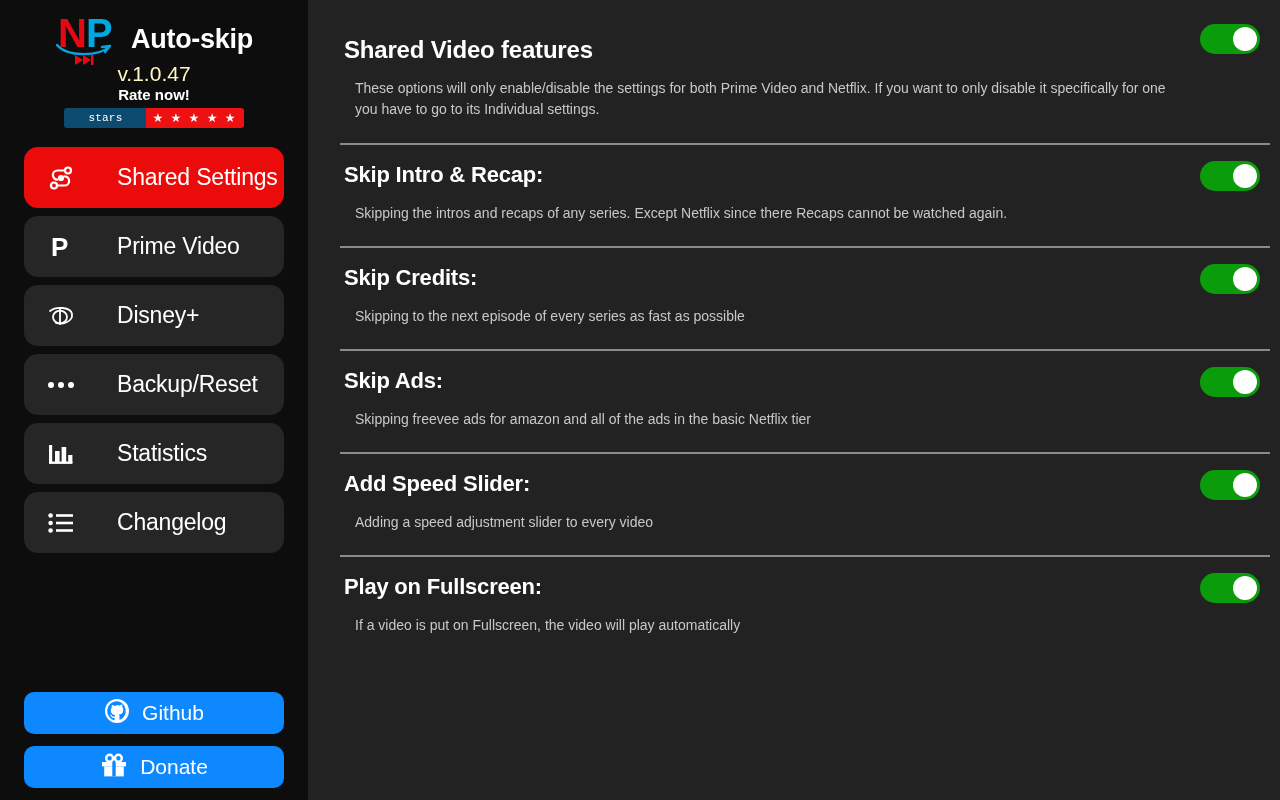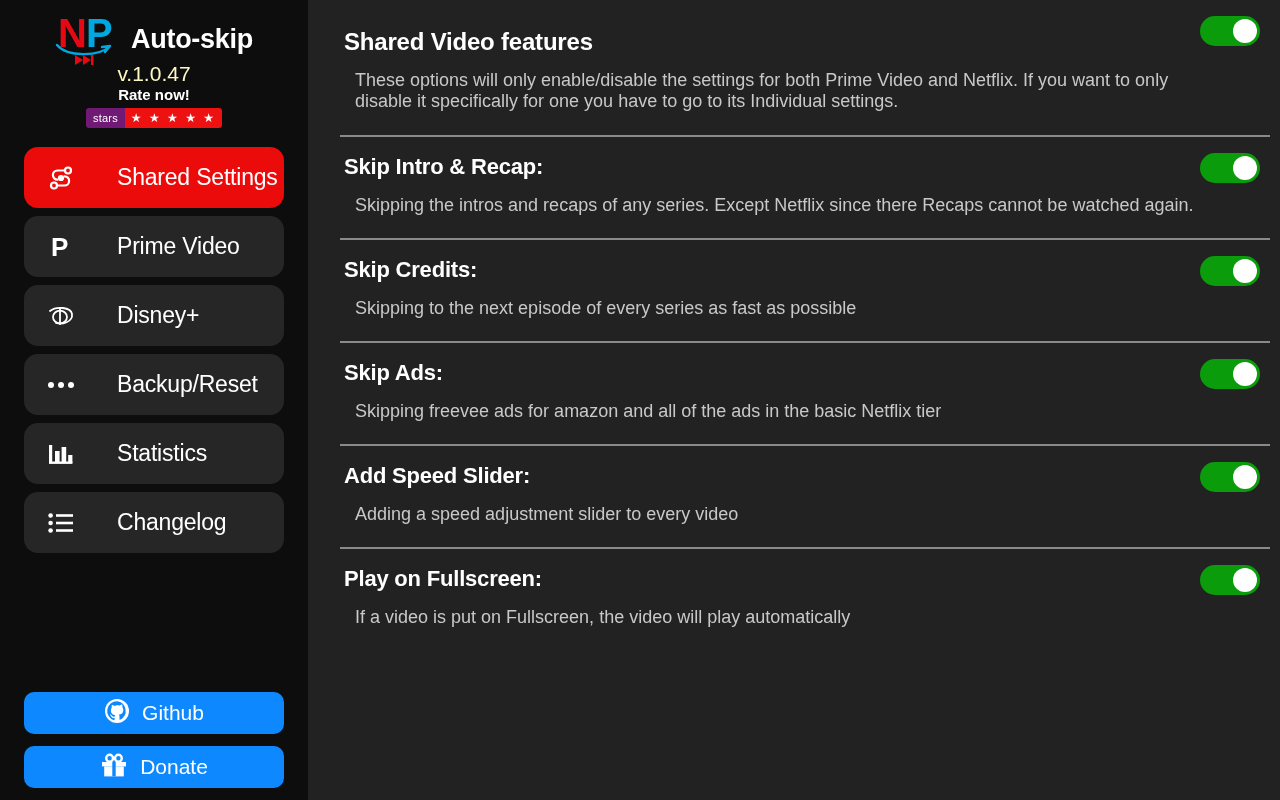--- a/index.html
+++ b/index.html
@@ -45,22 +45,22 @@
   .rate-now {
     color: #ffffff; font-size: 15px; font-weight: bold;
     margin-top: 0;
   }
   .badge {
     display: inline-flex; height: 20px; margin-top: 5px;
     border-radius: 3px; overflow: hidden;
     font-size: 11px; line-height: 20px;
   }
   .badge-left {
-    background: #701a75; color: #ffffff;
-    padding: 0 7px; font-family: Liberation Sans, sans-serif;
+    background: #0c4a6e; color: #ffffff;
+    padding: 0 24px; font-family: Liberation Mono, monospace;
     letter-spacing: 0.2px;
   }
   .badge-right {
     background: #e11; color: #ffffff;
     padding: 0 6px; letter-spacing: 2px;
     font-size: 12px;
   }
 
   .nav { margin-top: 19px; width: 260px; display: flex; flex-direction: column; gap: 8px; }
   .nav-item {
@@ -84,35 +84,35 @@
   .blue-btn {
     height: 42px; border-radius: 10px; background: #0d88ff;
     color: #ffffff; display: flex; align-items: center;
     justify-content: center; gap: 12px; cursor: pointer;
     font-size: 21px;
   }
 
   
   #main {
     flex: 1; height: 800px; background: #222222;
-    padding: 4px 10px 0 32px;
+    padding: 12px 10px 0 32px;
     overflow: hidden;
   }
   .row {
     position: relative;
     padding: 0 0 0 4px;
   }
   .row + .row { border-top: 2px solid #8a8a8a; }
   .row-title {
     color: #ffffff; font-size: 22px; font-weight: bold;
     padding-top: 17px; letter-spacing: -0.2px;
   }
   .row-title.head { font-size: 24px; padding-top: 24px; }
   .row-desc {
-    color: #c8c8c8; font-size: 18px; line-height: 21px;
+    color: #c8c8c8; font-size: 14px; line-height: 21px;
     padding: 15px 0 22px 11px; max-width: 850px;
   }
   .row-desc.head { padding-top: 14px; padding-bottom: 23px; max-width: 845px; }
   .toggle {
     position: absolute; right: 10px; top: 16px;
     width: 60px; height: 30px; border-radius: 15px;
     background: #0a9c0a; cursor: pointer;
   }
   .toggle .knob {
     position: absolute; top: 3px; left: 33px;

